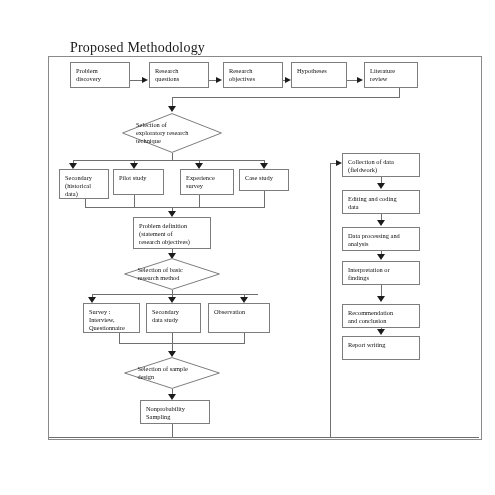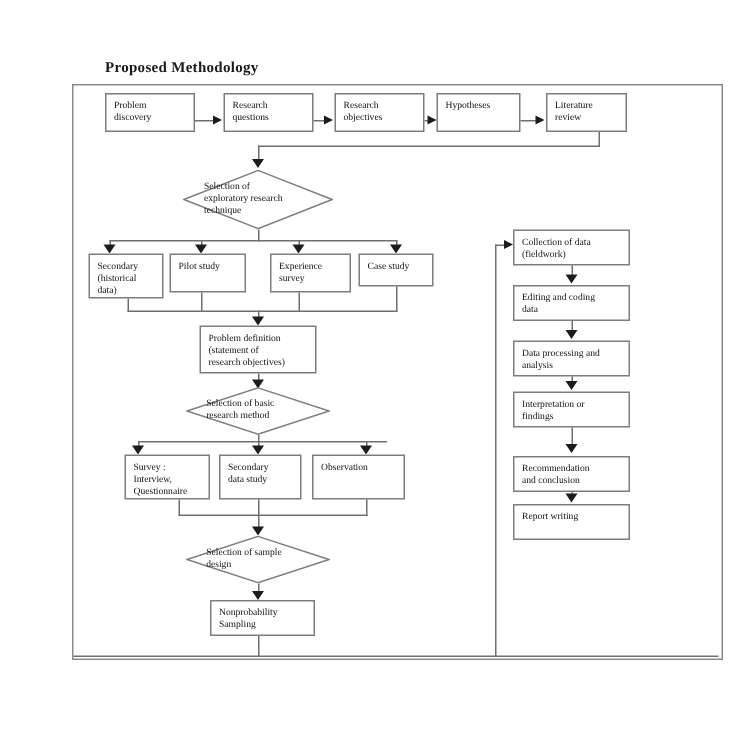--- a/index.html
+++ b/index.html
@@ -6,23 +6,22 @@
   body{
     width:495px;height:495px;overflow:hidden;
     font-family:"Liberation Serif", serif;
     color:#111111;
   }
   #canvas{position:relative;width:495px;height:495px;}
 
   
   .title{
     position:absolute;left:70px;top:40px;
-    font-size:10px;letter-spacing:.2px;color:#1a1a1a;
+    font-size:14px;letter-spacing:.2px;color:#1a1a1a;
     white-space:nowrap;
-    font-weight:bold;
   }
 
   
   .frame{
     position:absolute;left:48px;top:56px;
     width:432px;height:382px;
     border:1px solid #8a8a8a;
     background:transparent;
   }
 

